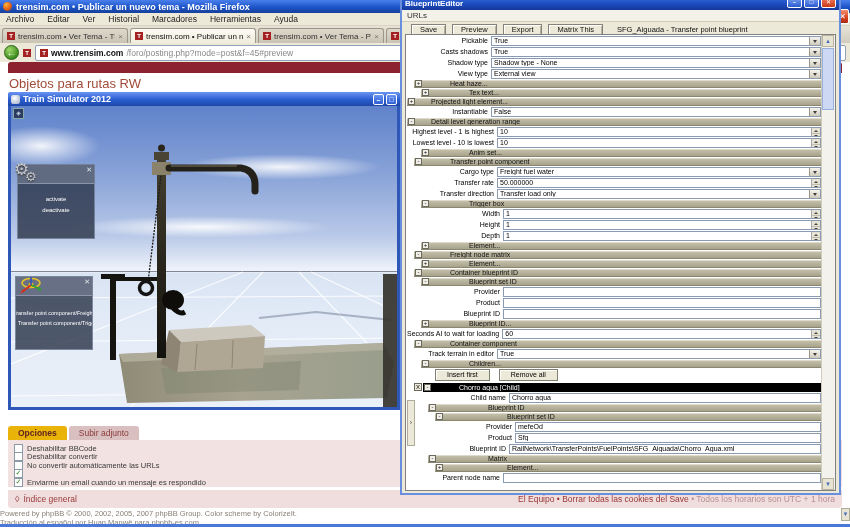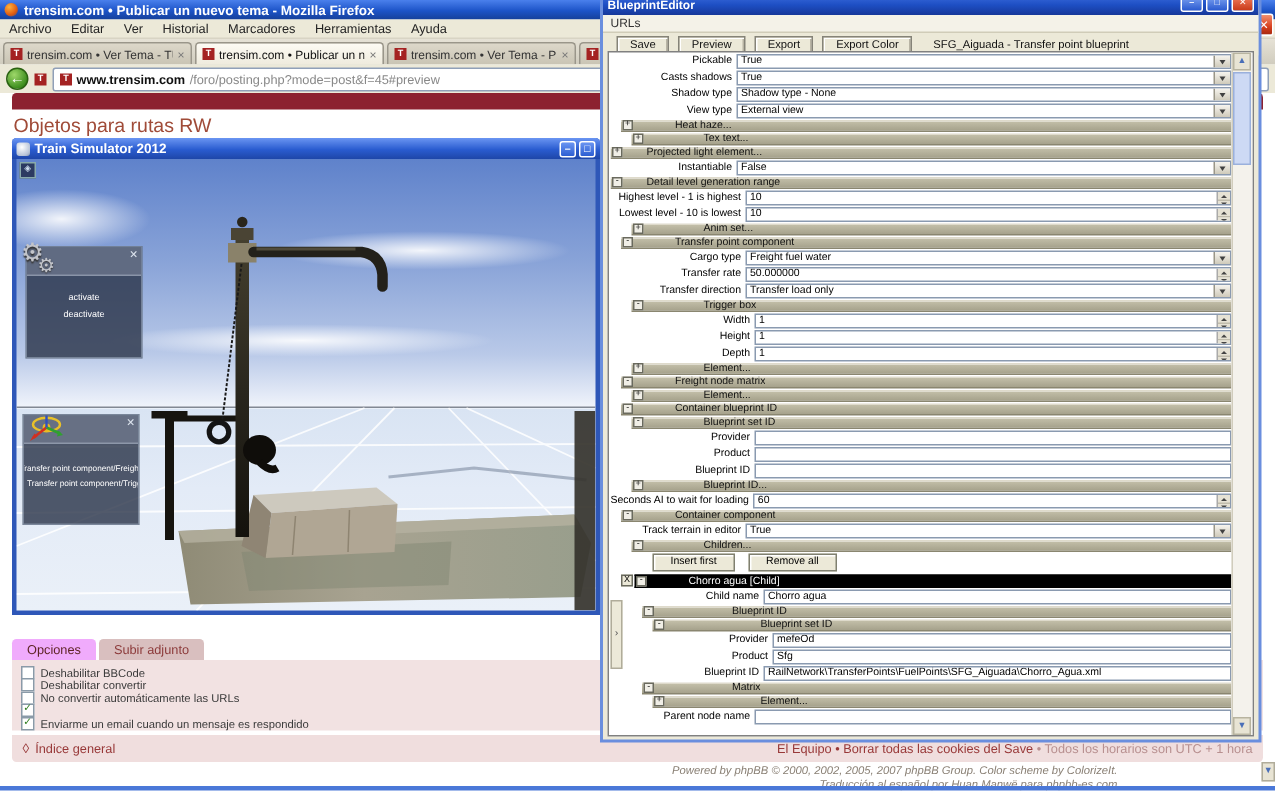--- a/index.html
+++ b/index.html
@@ -62,35 +62,35 @@
   .g1{left:-4px;top:-6px;font-size:17px;}
   .g2{left:7px;top:4px;font-size:13px;}
   .plabelsA{margin-top:10px;text-align:center;font-size:6px;color:#fff;line-height:11px;}
   .plabelsB{margin-top:12px;font-size:5.5px;color:#fff;line-height:10px;padding-left:2px;
     white-space:nowrap;overflow:hidden;}
   .plabelsB div{overflow:hidden;text-overflow:clip;}
   .gizmo{position:absolute;left:2px;top:-3px;}
   
   .opt-tabs{position:absolute;left:8px;top:426px;height:14px;display:flex;gap:2px;font-size:8.5px;}
   .otab{padding:2px 10px 0;border-radius:3px 3px 0 0;background:#d9bfbf;color:#8c3a3a;}
-  .otab.act{background:#f0abfc;color:#5e2424;font-weight:normal;}
+  .otab.act{background:#eab308;color:#5e2424;font-weight:bold;}
   .opt-panel{position:absolute;left:8px;top:440px;width:834px;height:47px;background:#f2e2e2;
     padding:4px 0 0 6px;box-sizing:border-box;}
   .cbrow{display:flex;align-items:center;gap:4px;height:8px;margin-bottom:0.5px;font-size:7.5px;color:#3a3a3a;}
   .cb{width:7px;height:7px;background:#fff;border:1px solid #8a9aa8;font-size:7px;line-height:6px;
     color:#2f7d1f;text-align:center;flex:none;font-weight:bold;}
   .index-bar{position:absolute;left:8px;top:490px;width:834px;height:18px;background:#f0dede;
     display:flex;align-items:center;padding:0 7px;box-sizing:border-box;font-size:8.5px;border-radius:0 0 3px 3px;}
   .diamond{color:#983838;font-size:9px;margin-right:4px;}
   .idx-link{color:#983838;}
   .equipo{margin-left:auto;}
   .eq-links{color:#983838;}
   .eq-rest{color:#b89090;}
-  .footer{position:absolute;left:0;top:509px;width:745px;text-align:right;font-size:7.5px;
-    color:#8a8075;line-height:9px;font-style:italic;}
+  .footer{position:absolute;left:0;top:509px;width:745px;text-align:left;font-size:7.5px;
+    color:#8a8075;line-height:9px;}
   .bottom-line{position:absolute;left:0;top:524px;width:850px;height:3px;background:#4a78d8;}
   
   .ff-close{position:absolute;left:836px;top:9px;width:13px;height:15px;z-index:5;
     background:linear-gradient(#f29070,#d8401e 60%,#a82a10);border:1px solid #fff;border-radius:2px;
     color:#fff;font-size:8px;line-height:13px;text-align:center;box-sizing:border-box;}
   .pg-scroll-down{position:absolute;left:841px;top:508px;width:9px;height:13px;z-index:5;
     background:#e8e4d4;border:1px solid #b0ac9a;color:#4a6fb8;font-size:6px;line-height:11px;
     text-align:center;box-sizing:border-box;}
   
   .dlg{position:absolute;left:400px;top:-9px;width:441px;height:504px;background:#ece9d8;
@@ -358,21 +358,21 @@
         <span class="dlg-btn close">✕</span>
       </span>
     </div>
     <div class="dlg-menu">
       <span>URLs</span>
     </div>
     <div class="dlg-toolbar">
       <button class="tbtn">Save</button>
       <button class="tbtn">Preview</button>
       <button class="tbtn">Export</button>
-      <button class="tbtn">Export Color</button>
+      <button class="tbtn">Matrix This</button>
       <span class="tb-caption">SFG_Aiguada - Transfer point blueprint</span>
     </div>
     <div class="dlg-grid">
       <div class="grid-rows">
           <div class="grow f">
             <div class="glabel" style="min-width: 84px;">Pickable</div>
             <div class="gctl">
               <span class="gval">True</span>
               <span class="dbtn"></span>
             </div>

